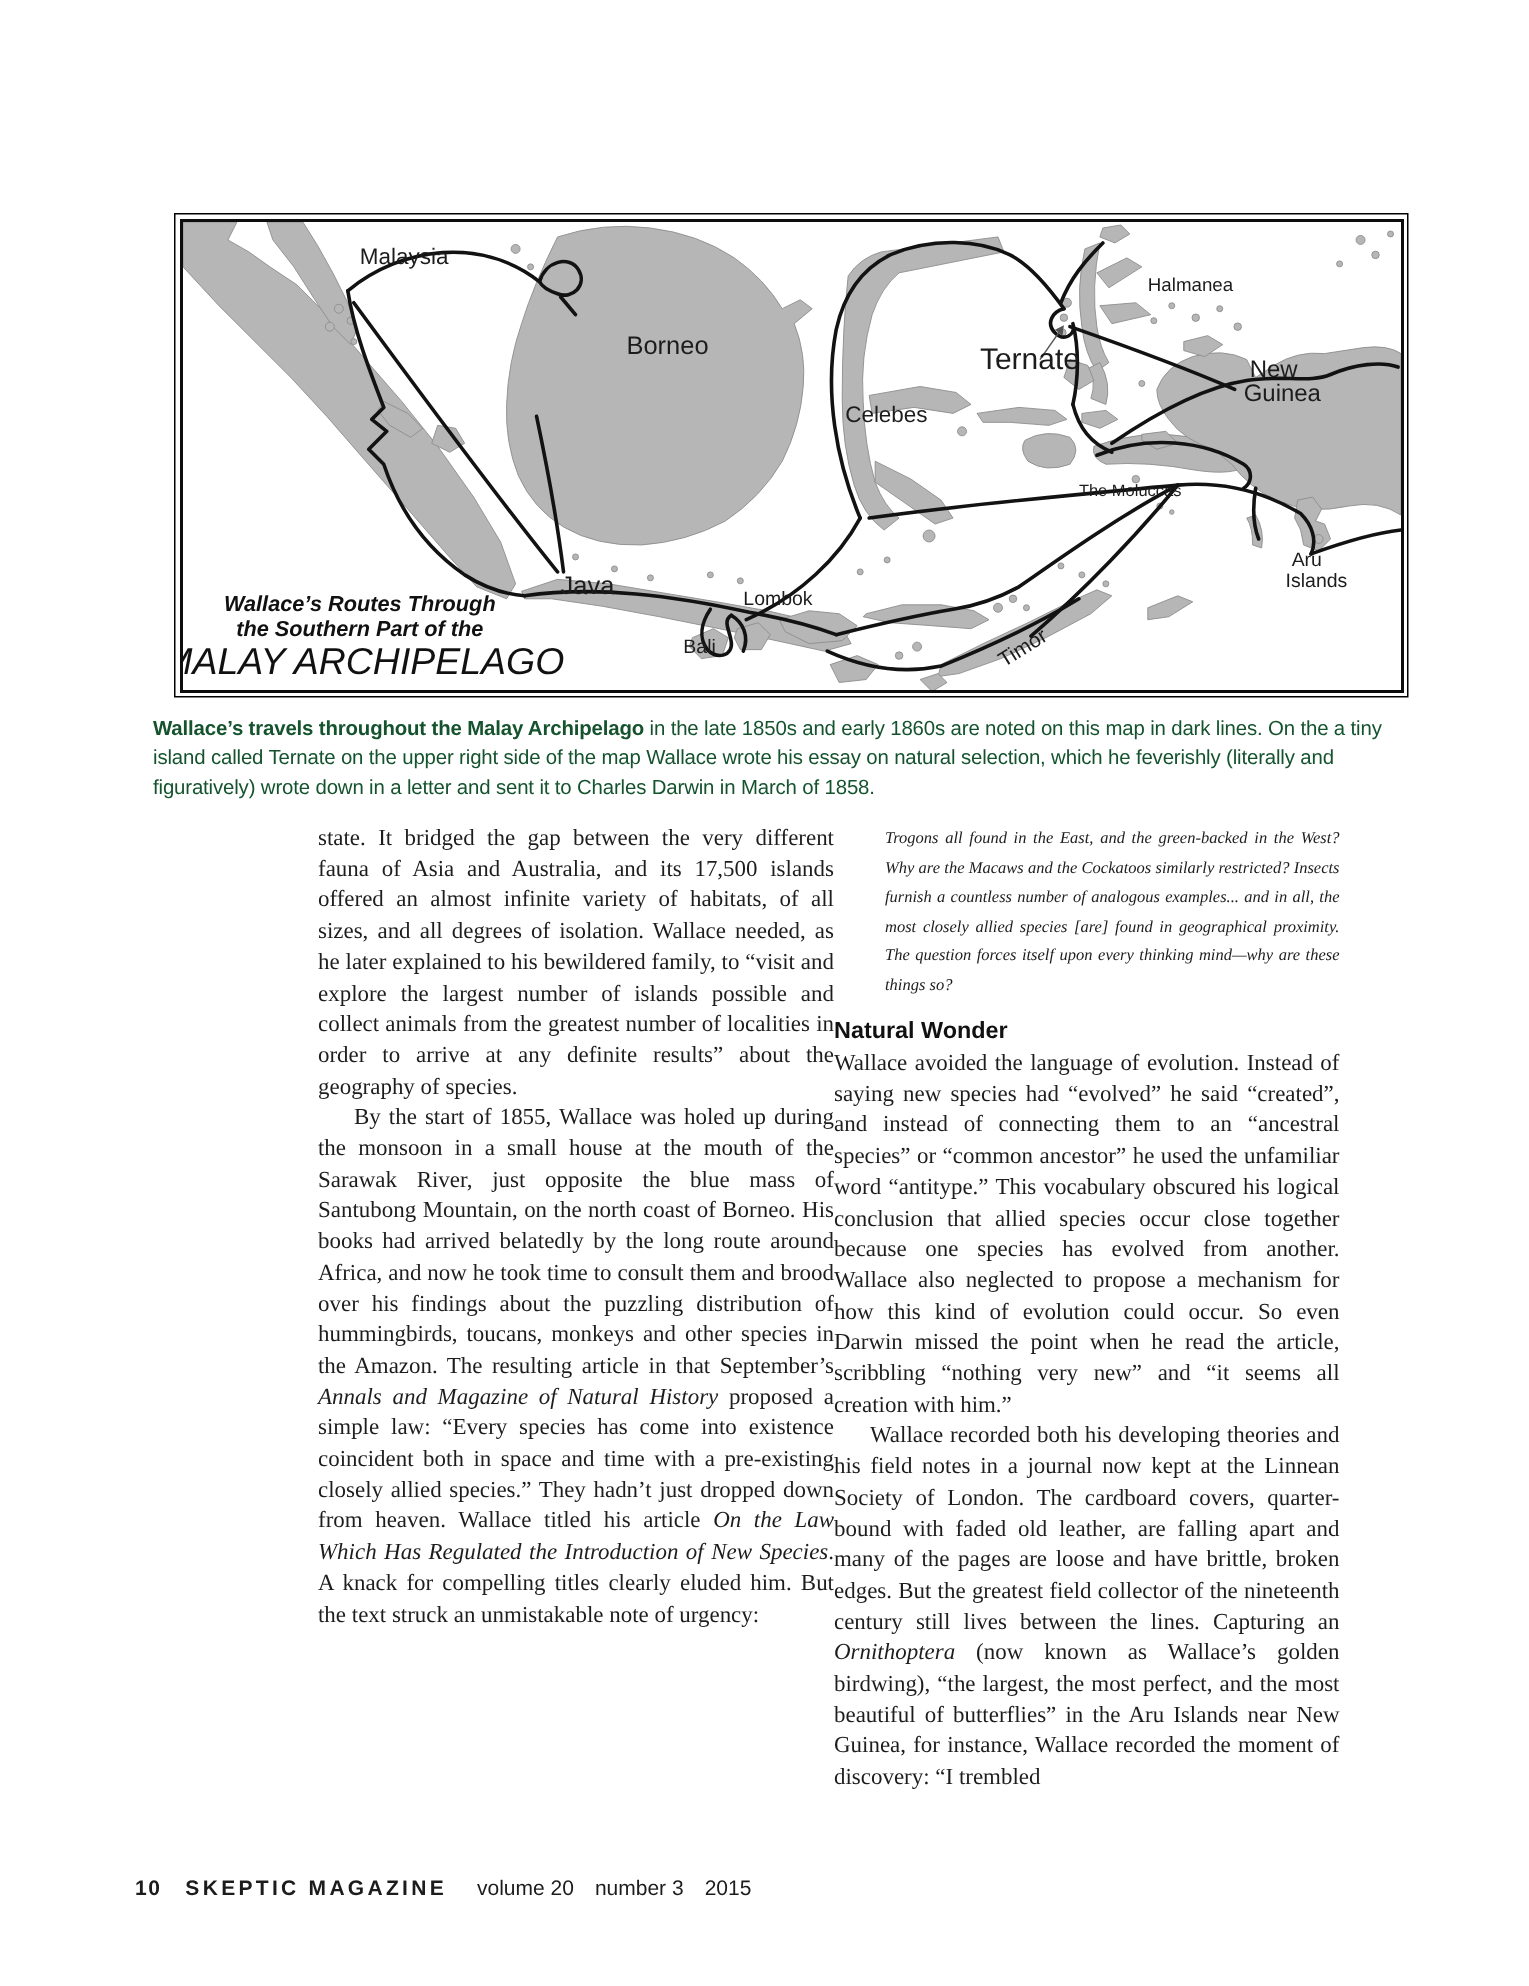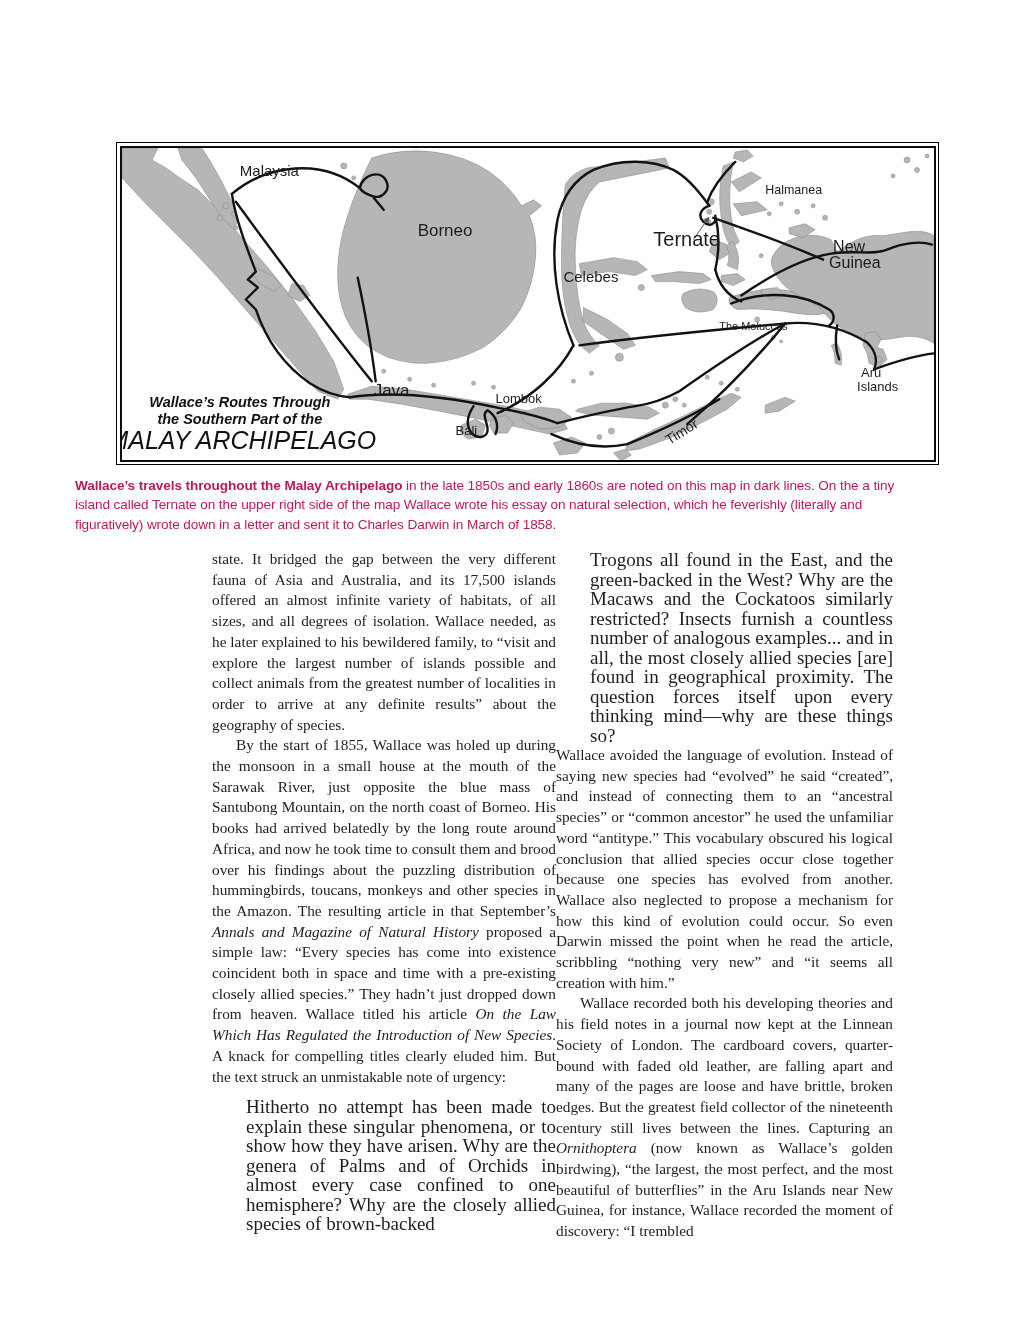--- a/index.html
+++ b/index.html
@@ -10,32 +10,32 @@
   .map-figure{position:absolute;left:90px;top:142px;width:823px;height:323px;margin:0;}
   .map-frame-outer{width:100%;height:100%;box-sizing:border-box;border:1.5px solid #000;padding:2.5px;background:#fff;margin-left:26px;}
   .map-frame-inner{width:100%;height:100%;box-sizing:border-box;border:2.5px solid #0d0d0d;background:#fff;}
   .map-frame-inner svg{display:block;width:100%;height:100%;}
   .isl{stroke:#8d8d8d;stroke-width:.6;}
   .route{fill:none;stroke:#121212;stroke-width:2.4;stroke-linecap:round;stroke-linejoin:round;}
   .maplabel{font-family:"Liberation Sans",sans-serif;fill:#1c1c1c;}
   .maptitle{font-family:"Liberation Sans",sans-serif;font-style:italic;fill:#111;}
 
   
-  .caption{position:absolute;left:75px;top:476px;width:843px;margin:0;
+  .caption{position:absolute;left:102px;top:476px;width:843px;margin:0;
            font-family:"Liberation Sans",sans-serif;font-size:13.6px;line-height:19.4px;
-           color:#be185d;letter-spacing:-0.1px;}
+           color:#14532d;letter-spacing:-0.1px;}
   .caption b{font-weight:700;}
 
   
   .columns{position:absolute;left:212px;top:549px;width:698px;display:flex;gap:0;}
   .col-left{width:344px;}
   .col-right{width:337px;}
   .body-p{margin:0;font-size:15.3px;line-height:20.7px;text-align:justify;}
   .p-indent{text-indent:24px;}
-  .quote{margin:10px 0 0 34px;font-size:19px;line-height:19.5px;text-align:justify;}
+  .quote{margin:10px 0 0 34px;font-size:11px;line-height:19.5px;text-align:justify;font-style:italic;}
   .quote-top{margin-top:1px;}
   .subhead{font-family:"Liberation Sans",sans-serif;font-size:15.6px;font-weight:700;
            margin:12px 0 2px 0;color:#111;}
 
   
   .pagefooter{position:absolute;left:90px;top:1250px;font-family:"Liberation Sans",sans-serif;
               font-size:14px;color:#1c1c1c;white-space:nowrap;}
   .pagenum{font-weight:700;margin-right:16px;letter-spacing:1px;}
   .mag{font-weight:700;letter-spacing:2.2px;margin-right:20px;}
   .issue span{margin-right:14px;}
@@ -190,25 +190,28 @@
     </div>
   </figure>
 
   <p class="caption"><b>Wallace’s travels throughout the Malay Archipelago</b><span> in the late 1850s and early 1860s are noted on this map in dark lines. On the a tiny island called Ternate on the upper right side of the map Wallace wrote his essay on natural selection, which he feverishly (literally and figuratively) wrote down in a letter and sent it to Charles Darwin in March of 1858.</span></p>
 
   <div class="columns">
 
     <div class="col-left">
       <p class="body-p">state. It bridged the gap between the very different fauna of Asia and Australia, and its 17,500 islands offered an almost infinite variety of habitats, of all sizes, and all degrees of isolation. Wallace needed, as he later explained to his bewildered family, to “visit and explore the largest number of islands possible and collect animals from the greatest number of localities in order to arrive at any definite results” about the geography of species.</p>
       <p class="body-p p-indent"><span>By the start of 1855, Wallace was holed up during the monsoon in a small house at the mouth of the Sarawak River, just opposite the blue mass of Santubong Mountain, on the north coast of Borneo. His books had arrived belatedly by the long route around Africa, and now he took time to consult them and brood over his findings about the puzzling distribution of hummingbirds, toucans, monkeys and other species in the Amazon. The resulting article in that September’s </span><i>Annals and Magazine of Natural History</i><span> proposed a simple law: “Every species has come into existence coincident both in space and time with a pre-existing closely allied species.” They hadn’t just dropped down from heaven. Wallace titled his article </span><i>On the Law Which Has Regulated the Introduction of New Species</i><span>. A knack for compelling titles clearly eluded him. But the text struck an unmistakable note of urgency:</span></p>
-      <div class="quote">Hitherto no attempt has been made to explain these singular phenomena, or to show how they have arisen. Why are the genera of Palms and of Orchids in almost every case confined to one hemisphere? Why are the closely allied species of brown-backed</div>
     </div>
 
     <div class="col-right">
       <div class="quote quote-top">Trogons all found in the East, and the green-backed in the West? Why are the Macaws and the Cockatoos similarly restricted? Insects furnish a countless number of analogous examples... and in all, the most closely allied species [are] found in geographical proximity. The question forces itself upon every thinking mind—why are these things so?</div>
+      <h3 class="subhead">Natural Wonder</h3>
       <p class="body-p">Wallace avoided the language of evolution. Instead of saying new species had “evolved” he said “created”, and instead of connecting them to an “ancestral species” or “common ancestor” he used the unfamiliar word “antitype.” This vocabulary obscured his logical conclusion that allied species occur close together because one species has evolved from another. Wallace also neglected to propose a mechanism for how this kind of evolution could occur. So even Darwin missed the point when he read the article, scribbling “nothing very new” and “it seems all creation with him.”</p>
       <p class="body-p p-indent"><span>Wallace recorded both his developing theories and his field notes in a journal now kept at the Linnean Society of London. The cardboard covers, quarter-bound with faded old leather, are falling apart and many of the pages are loose and have brittle, broken edges. But the greatest field collector of the nineteenth century still lives between the lines. Capturing an </span><i>Ornithoptera</i><span> (now known as Wallace’s golden birdwing), “the largest, the most perfect, and the most beautiful of butterflies” in the Aru Islands near New Guinea, for instance, Wallace recorded the moment of discovery: “I trembled</span></p>
     </div>
 
   </div>
 
+  <footer class="pagefooter">
+    <span class="pagenum">10</span><span class="mag">SKEPTIC MAGAZINE</span><span class="issue"><span>volume 20</span><span>number 3</span><span>2015</span></span>
+  </footer>
 
 </div>
 
 </body></html>

